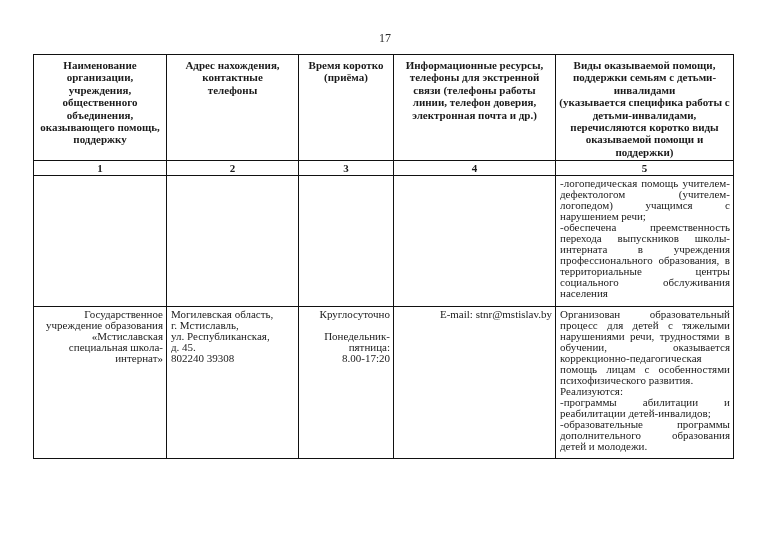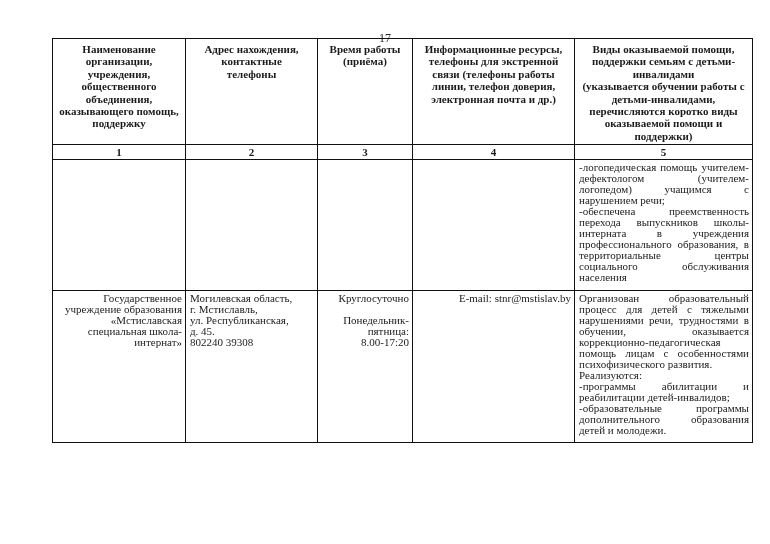--- a/index.html
+++ b/index.html
@@ -17,25 +17,24 @@
   }
   .page-number {
     position: absolute;
     top: 31px; left: 0; width: 100%;
     text-align: center;
     font-size: 12px;
     color: #2a2a2a;
   }
   table.doc-table {
     position: absolute;
-    left: 33px; top: 38px;
+    left: 33px; top: 54px;
     width: 700px;
     border-collapse: collapse;
     table-layout: fixed;
-    margin-left: 19px;
   }
   .doc-table col.c1 { width: 133px; }
   .doc-table col.c2 { width: 132px; }
   .doc-table col.c3 { width: 95px; }
   .doc-table col.c4 { width: 162px; }
   .doc-table col.c5 { width: 178px; }
   .doc-table th, .doc-table td {
     border: 1px solid #111111;
     vertical-align: top;
     overflow: hidden;
@@ -84,24 +83,24 @@
         <col class="c3">
         <col class="c4">
         <col class="c5">
     </colgroup>
     <thead>
       <tr class="header-row">
         <th>Наименование организации, учреждения, общественного объединения, оказывающего помощь, поддержку</th>
         <th>Адрес нахождения,
 контактные
 телефоны</th>
-        <th>Время работы (приёма)</th>
+        <th>Время коротко (приёма)</th>
         <th>Информационные ресурсы, телефоны для экстренной связи (телефоны работы линии, телефон доверия, электронная почта и др.)</th>
         <th>Виды оказываемой помощи, поддержки семьям с детьми-инвалидами
-(указывается обучении работы с детьми-инвалидами, перечисляются коротко виды оказываемой помощи и поддержки)</th>
+(указывается специфика работы с детьми-инвалидами, перечисляются коротко виды оказываемой помощи и поддержки)</th>
       </tr>
       <tr class="nums-row">
         <td>1</td>
         <td>2</td>
         <td>3</td>
         <td>4</td>
         <td>5</td>
       </tr>
     </thead>
     <tbody>

